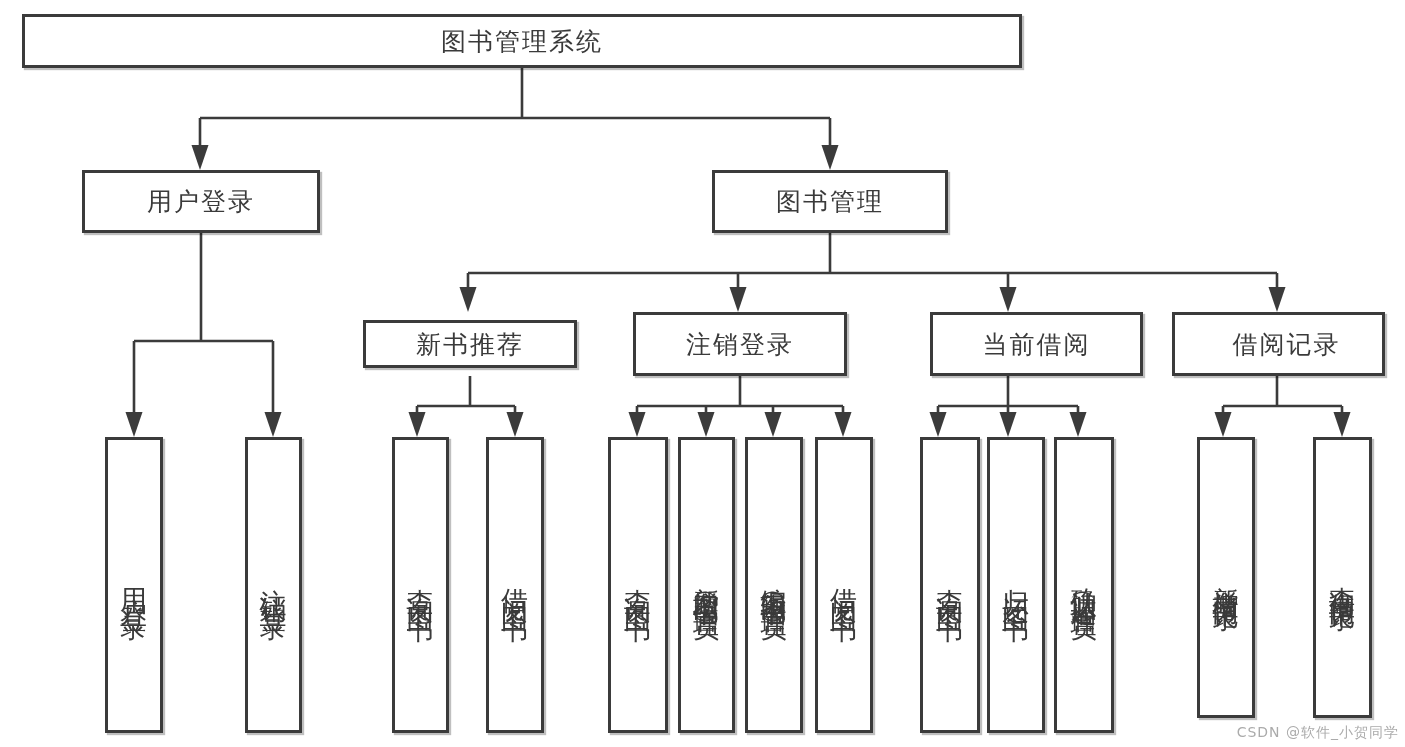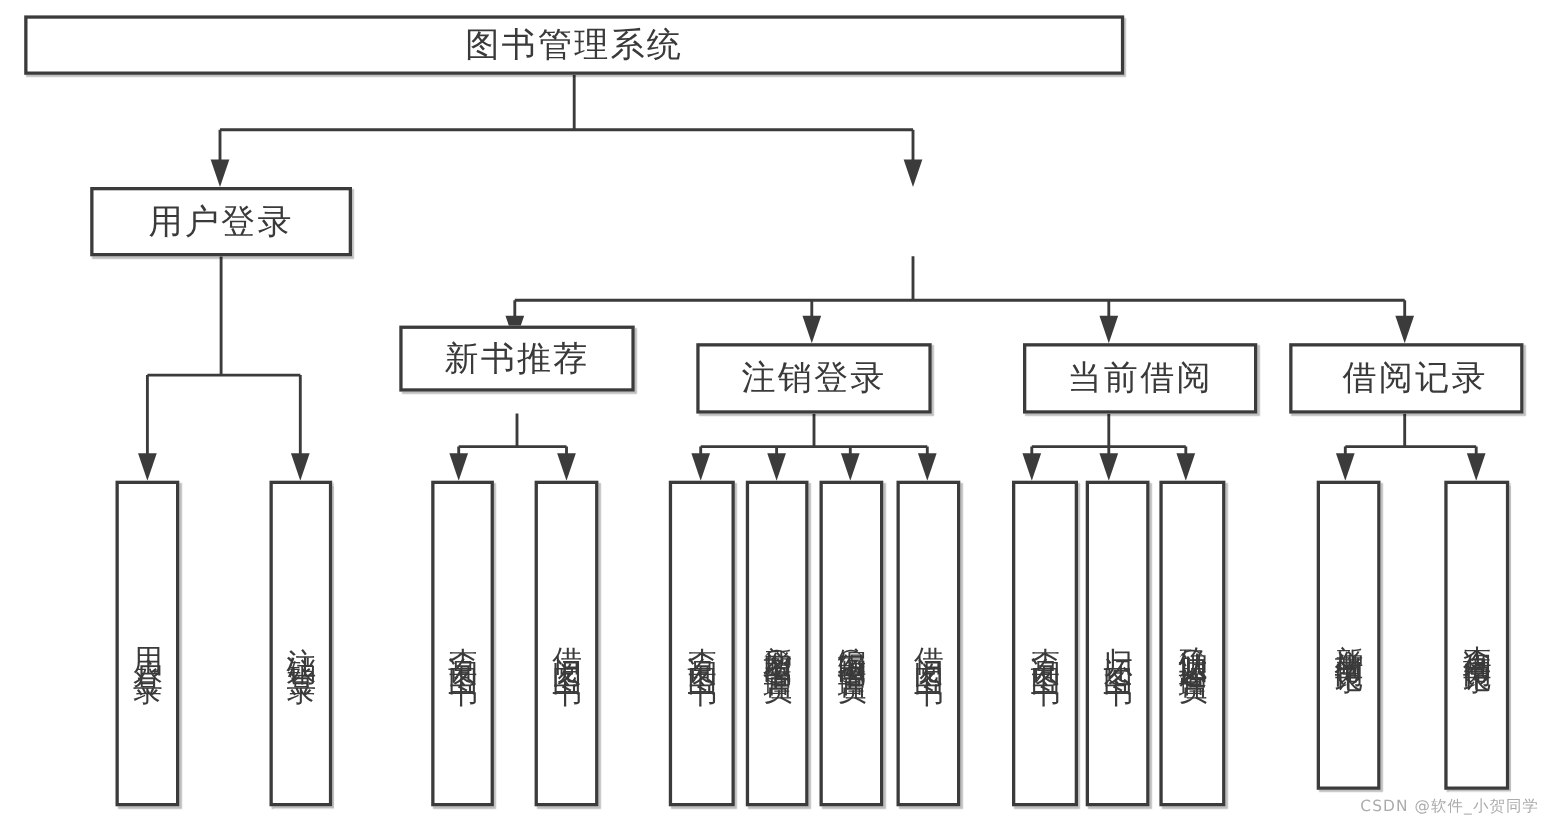--- a/index.html
+++ b/index.html
@@ -8,35 +8,35 @@
     font-family:"DejaVu Sans","Liberation Sans",sans-serif;
     overflow:hidden;color:#3a3a3a;
   }
   .connectors{position:absolute;left:0;top:0;pointer-events:none;}
   .node{
     position:absolute;background:#ffffff;border:3px solid #3b3b3b;
     box-shadow:2px 2px 1px rgba(0,0,0,0.25);
     display:flex;align-items:center;justify-content:center;
     box-sizing:border-box;
   }
-  .node.h .lbl{font-size:31px;letter-spacing:2px;white-space:nowrap;}
+  .node.h .lbl{font-size:25px;letter-spacing:2px;white-space:nowrap;}
   .node.v .lbl{
     writing-mode:vertical-rl;text-orientation:mixed;
     font-size:27px;letter-spacing:9px;line-height:1;
   }
   .node.v.long .lbl{font-size:26px;letter-spacing:4px;}
   .watermark{
     position:absolute;right:6px;bottom:5px;
     font-size:14px;color:#ababab;letter-spacing:1px;white-space:nowrap;
   }
   
   #root      {left:22px;  top:14px;  width:1000px;height:54px;}
   #n-login   {left:82px;  top:170px; width:238px; height:63px;}
   #n-mgmt    {left:712px; top:170px; width:236px; height:63px;}
-  #n-newbook {left:363px; top:296px; width:214px; height:60px;}
+  #n-newbook {left:363px; top:320px; width:214px; height:48px;}
   #n-borrow  {left:633px; top:312px; width:214px; height:64px;}
   #n-current {left:902px; top:312px; width:213px; height:64px;margin-left:28px;}
   #n-records {left:1172px;top:312px; width:213px; height:64px;padding-left:16px;}
   #l1 {left:105px; top:437px;width:58px;height:296px;}
   #l2 {left:245px; top:437px;width:57px;height:296px;}
   #l3 {left:392px; top:437px;width:57px;height:296px;}
   #l4 {left:486px; top:437px;width:58px;height:296px;}
   #l5 {left:608px; top:437px;width:60px;height:296px;}
   #l6 {left:678px; top:437px;width:57px;height:296px;}
   #l7 {left:745px; top:437px;width:58px;height:296px;}
@@ -92,20 +92,23 @@
     </g>
   </svg>
 
   <div id="root" class="node h">
     <span class="lbl">图书管理系统</span>
   </div>
 
   <div id="n-login" class="node h">
     <span class="lbl">用户登录</span>
   </div>
+  <div id="n-mgmt" class="node h">
+    <span class="lbl">图书管理</span>
+  </div>
 
   <div id="n-newbook" class="node h">
     <span class="lbl">新书推荐</span>
   </div>
   <div id="n-borrow" class="node h">
     <span class="lbl">注销登录</span>
   </div>
   <div id="n-current" class="node h">
     <span class="lbl">当前借阅</span>
   </div>

